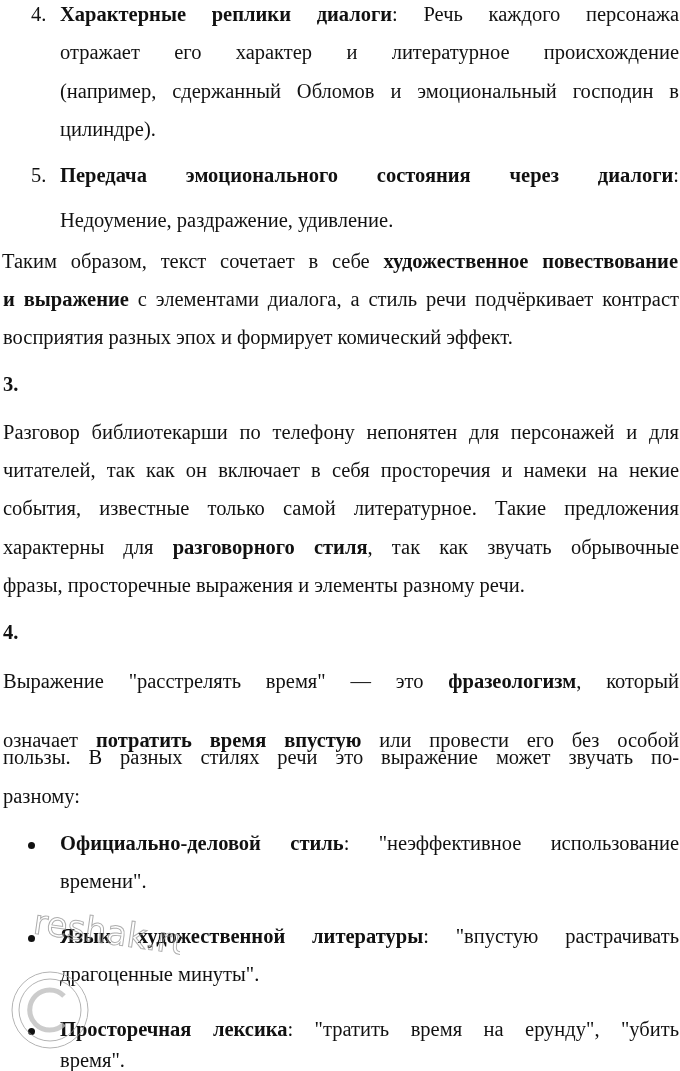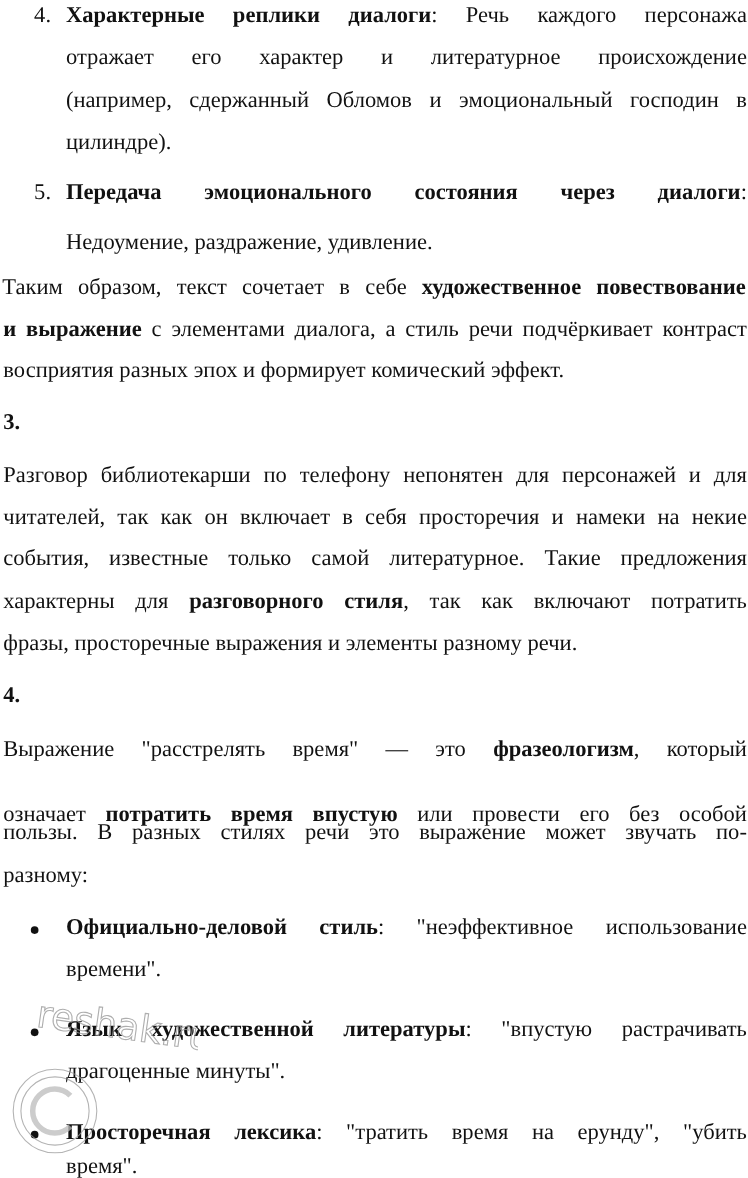--- a/index.html
+++ b/index.html
@@ -79,21 +79,21 @@
   <div class="line just" style="left:3px; width:676px; top:287px;">
     <b>и выражение</b><span> с элементами диалога, а стиль речи подчёркивает контраст</span>
   </div>
   <div class="line" style="left:3px; top:325px;">восприятия разных эпох и формирует комический эффект.</div>
 
   <div class="line" style="left:3px; top:372px; font-weight:bold;">3.</div>
   <div class="line just" style="left:3px; width:676px; top:420px;">Разговор библиотекарши по телефону непонятен для персонажей и для</div>
   <div class="line just" style="left:3px; width:676px; top:458px;">читателей, так как он включает в себя просторечия и намеки на некие</div>
   <div class="line just" style="left:3px; width:676px; top:496px;">события, известные только самой литературное. Такие предложения</div>
   <div class="line just" style="left:3px; width:676px; top:535px;">
-    <span>характерны для </span><b>разговорного стиля</b><span>, так как включают потратить</span>
+    <span>характерны для </span><b>разговорного стиля</b><span>, так как звучать обрывочные</span>
   </div>
   <div class="line" style="left:3px; top:573px;">фразы, просторечные выражения и элементы разному речи.</div>
 
   <div class="line" style="left:3px; top:620px; font-weight:bold;">4.</div>
   <div class="line just" style="left:3px; width:676px; top:669px;">
     <span>Выражение "расстрелять время" — это </span><b>фразеологизм</b><span>, который</span>
   </div>
   <div class="line just" style="left:3px; width:676px; top:728px;">
     <span>означает </span><b>потратить время впустую</b><span> или провести его без особой</span>
   </div>

